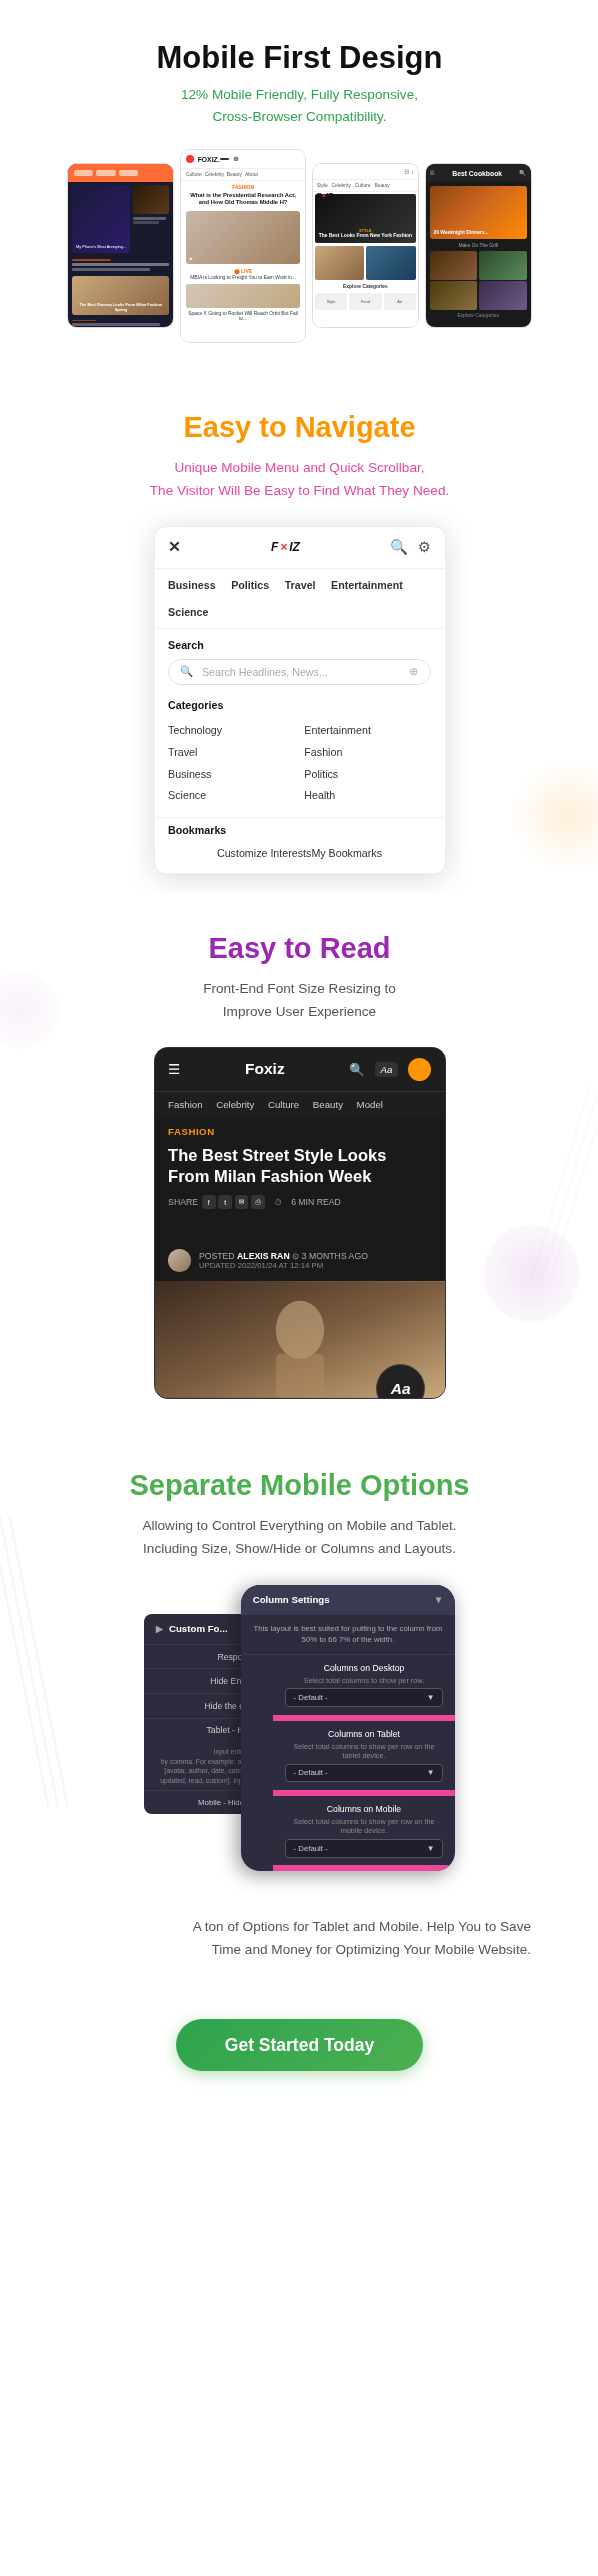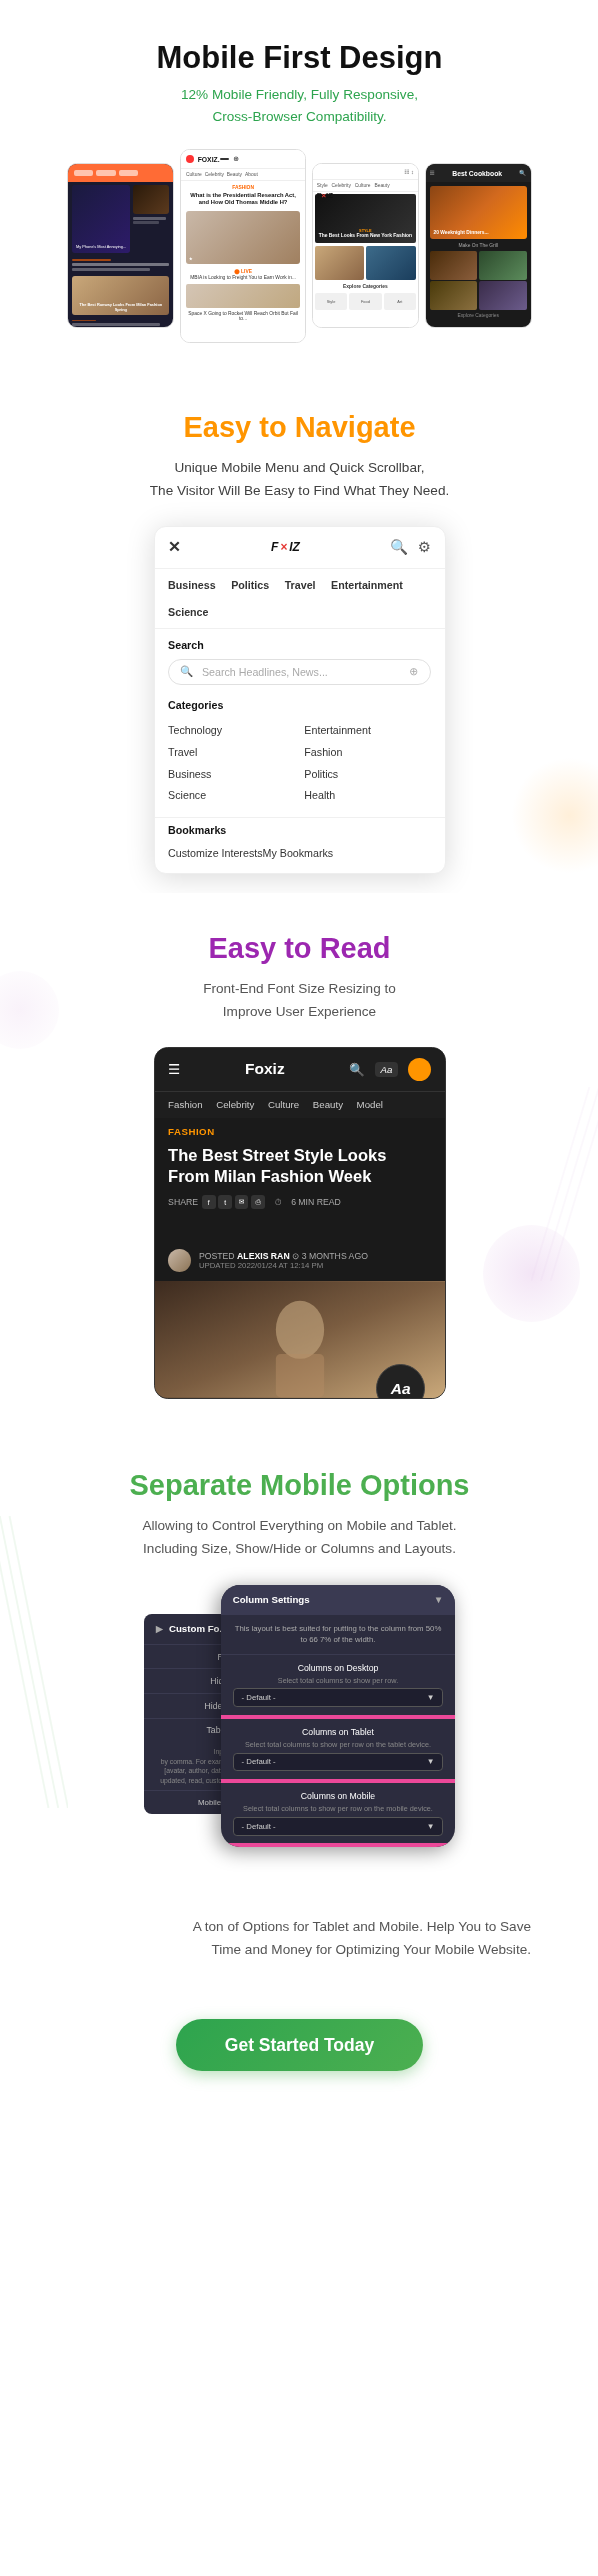--- a/index.html
+++ b/index.html
@@ -89,21 +89,21 @@
       padding: 39px 29px 19.4px;
       position: relative;
     }
     .section-navigate h2 {
       font-size: 29px;
       font-weight: 900;
       color: #ff9500;
       margin-bottom: 11.7px;
     }
     .section-navigate p {
-      color: #404040;
+      color: #ec4899;
       font-size: 13.6px;
       line-height: 1.7;
     }
 
     
     .nav-mockup {
       background: #fff;
       border-radius: 11.7px;
       box-shadow: 0 3.9px 29px rgba(0,0,0,0.15);
       margin: 24px auto 0;
@@ -186,20 +186,21 @@
     .nav-bookmarks-label {
       padding: 5.8px 13.6px;
       font-size: 10.7px;
       font-weight: 700;
       color: #111;
       border-top: 1px solid #f0f0f0;
     }
     .nav-bookmarks-row {
       display: flex;
       padding: 5.8px 13.6px 13.6px;
+      justify-content: center;
     }
     .nav-bookmarks-row span {
       font-size: 10.7px;
       color: #333;
     }
 
     
     .section-read {
       background: #fff;
       text-align: center;
@@ -408,21 +409,21 @@
       padding: 6.8px 11.7px;
       font-size: 8.7px;
       color: #ccc;
       border-top: 1px solid #3a3a50;
     }
 
     .settings-panel-front {
       position: absolute;
       right: 0;
       top: 0;
-      width: 234px;
+      width: 214px;
       background: #2c2c3e;
       border-radius: 19px;
       overflow: hidden;
       z-index: 2;
       box-shadow: -3.9px 3.9px 19.4px rgba(0,0,0,0.4);
     }
     .settings-front-header {
       background: #3a3a52;
       padding: 9.7px 11.7px;
       display: flex;
@@ -440,21 +441,22 @@
     }
     .settings-front-desc {
       padding: 7.8px 11.7px;
       font-size: 7.8px;
       color: #aaa;
       border-bottom: 1px solid #3a3a50;
       line-height: 1.5;
     }
     .settings-row {
       padding: 7.8px 11.7px;
-      border-bottom: 4px solid #ec4899;
+      border-bottom: 6px solid #ec4899;
+      margin-left: 32px;
     }
     .settings-row-label {
       font-size: 8.7px;
       color: #fff;
       margin-bottom: 2.9px;
     }
     .settings-row-sublabel {
       font-size: 7.3px;
       color: #888;
       margin-bottom: 3.9px;

